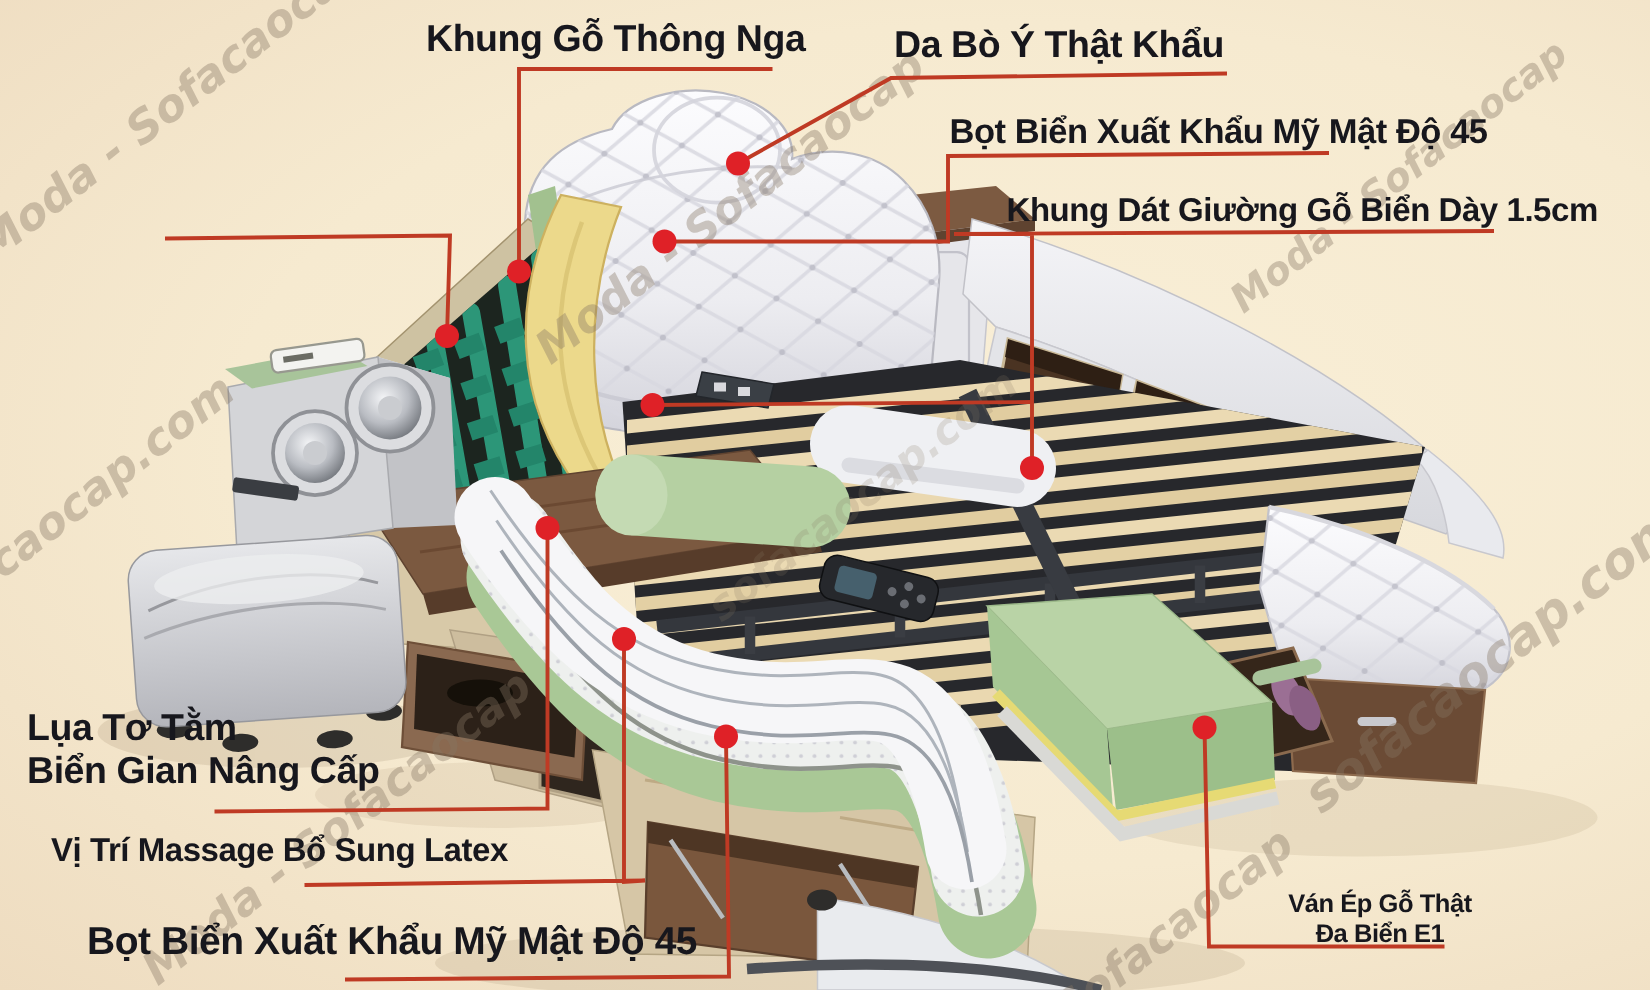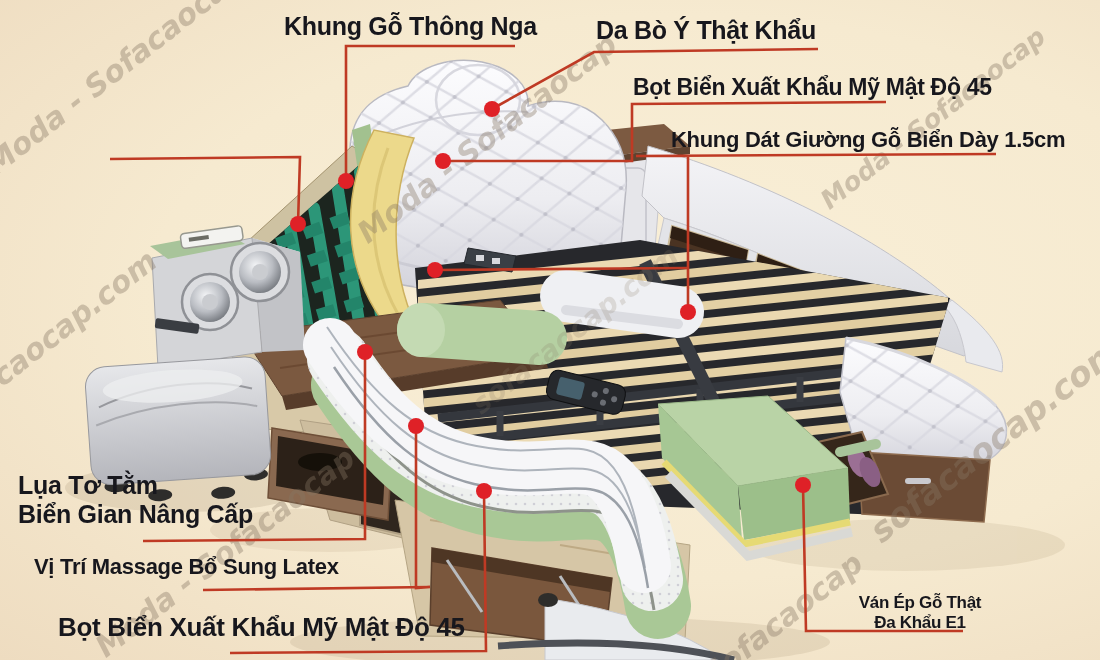--- a/index.html
+++ b/index.html
@@ -370,16 +370,16 @@
     <div>Biển Gian Nâng Cấp</div>
   </div>
   <div class="callout" id="c-massage">
     <span>Vị Trí Massage Bổ Sung Latex</span>
   </div>
   <div class="callout" id="c-bot-bottom">
     <span>Bọt Biển Xuất Khẩu Mỹ Mật Độ 45</span>
   </div>
   <div class="callout" id="c-van-ep">
     <div>Ván Ép Gỗ Thật</div>
-    <div>Đa Khẩu E1</div>
+    <div>Đa Biển E1</div>
   </div>
 
 </div>
 
 </body></html>

